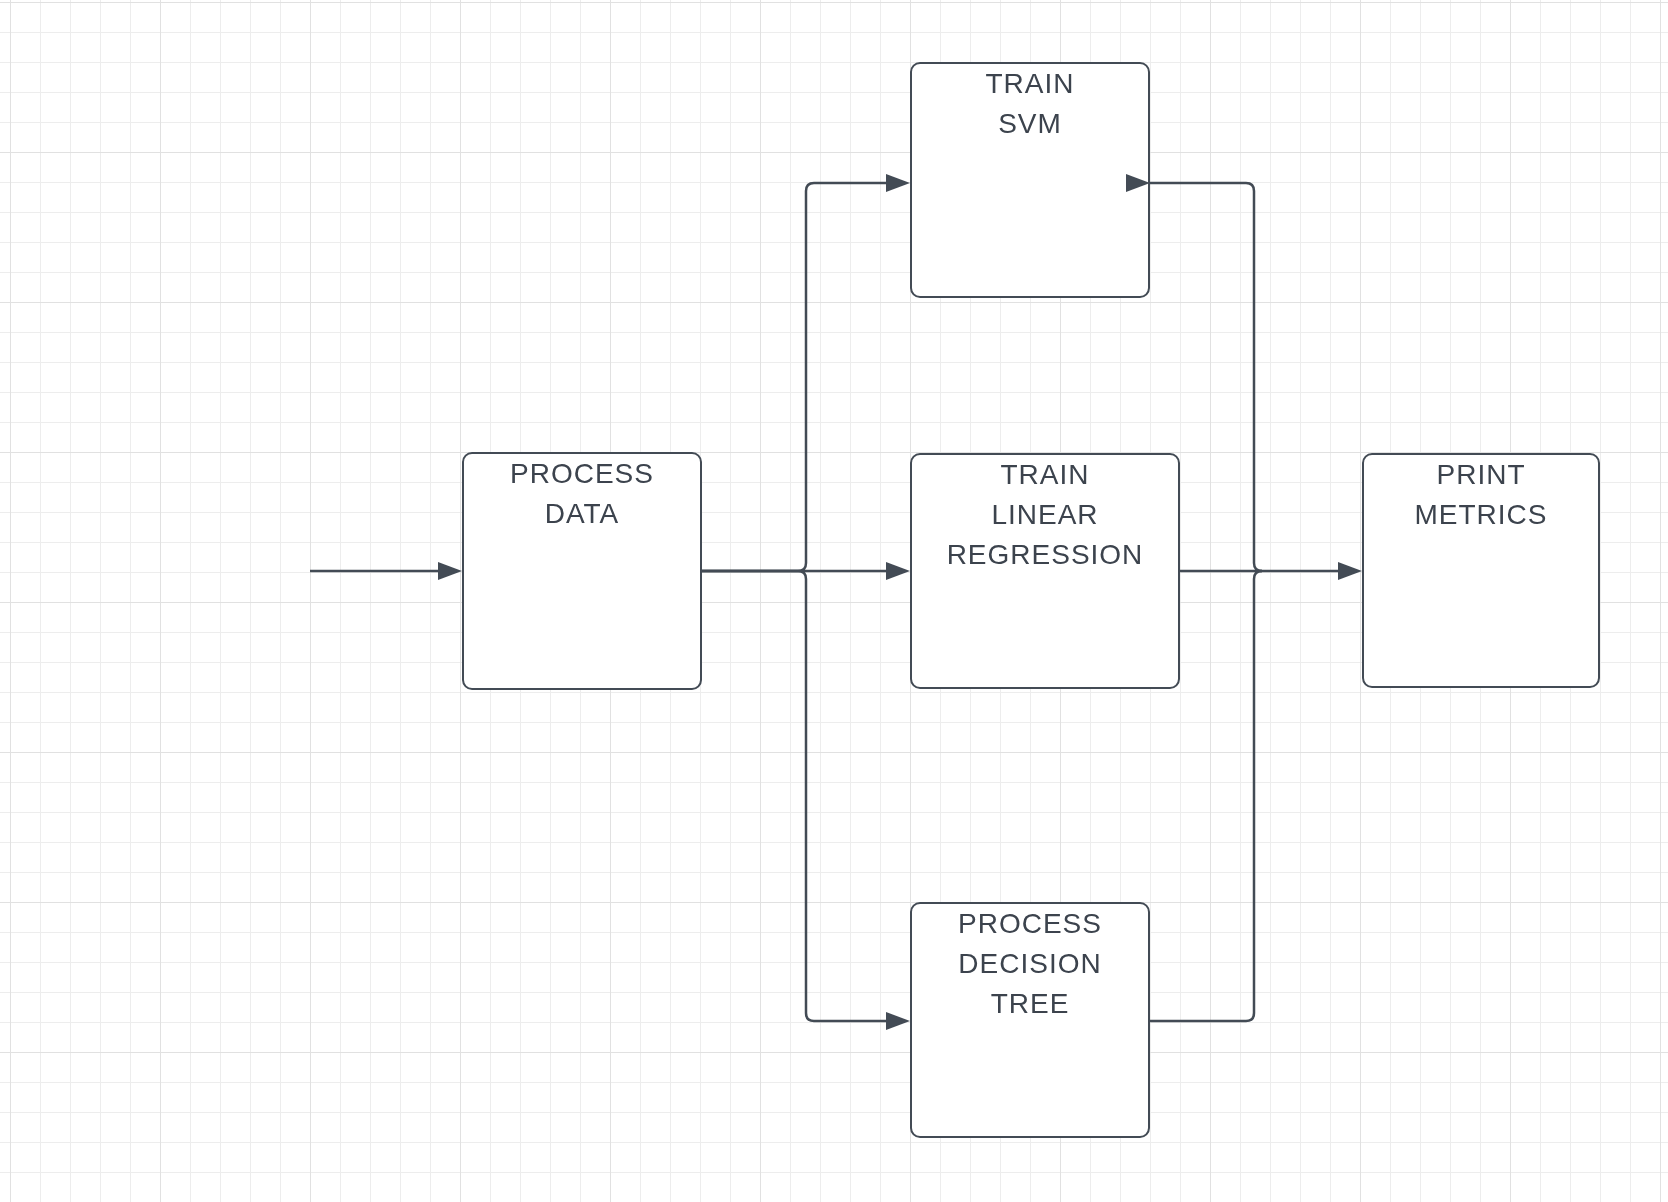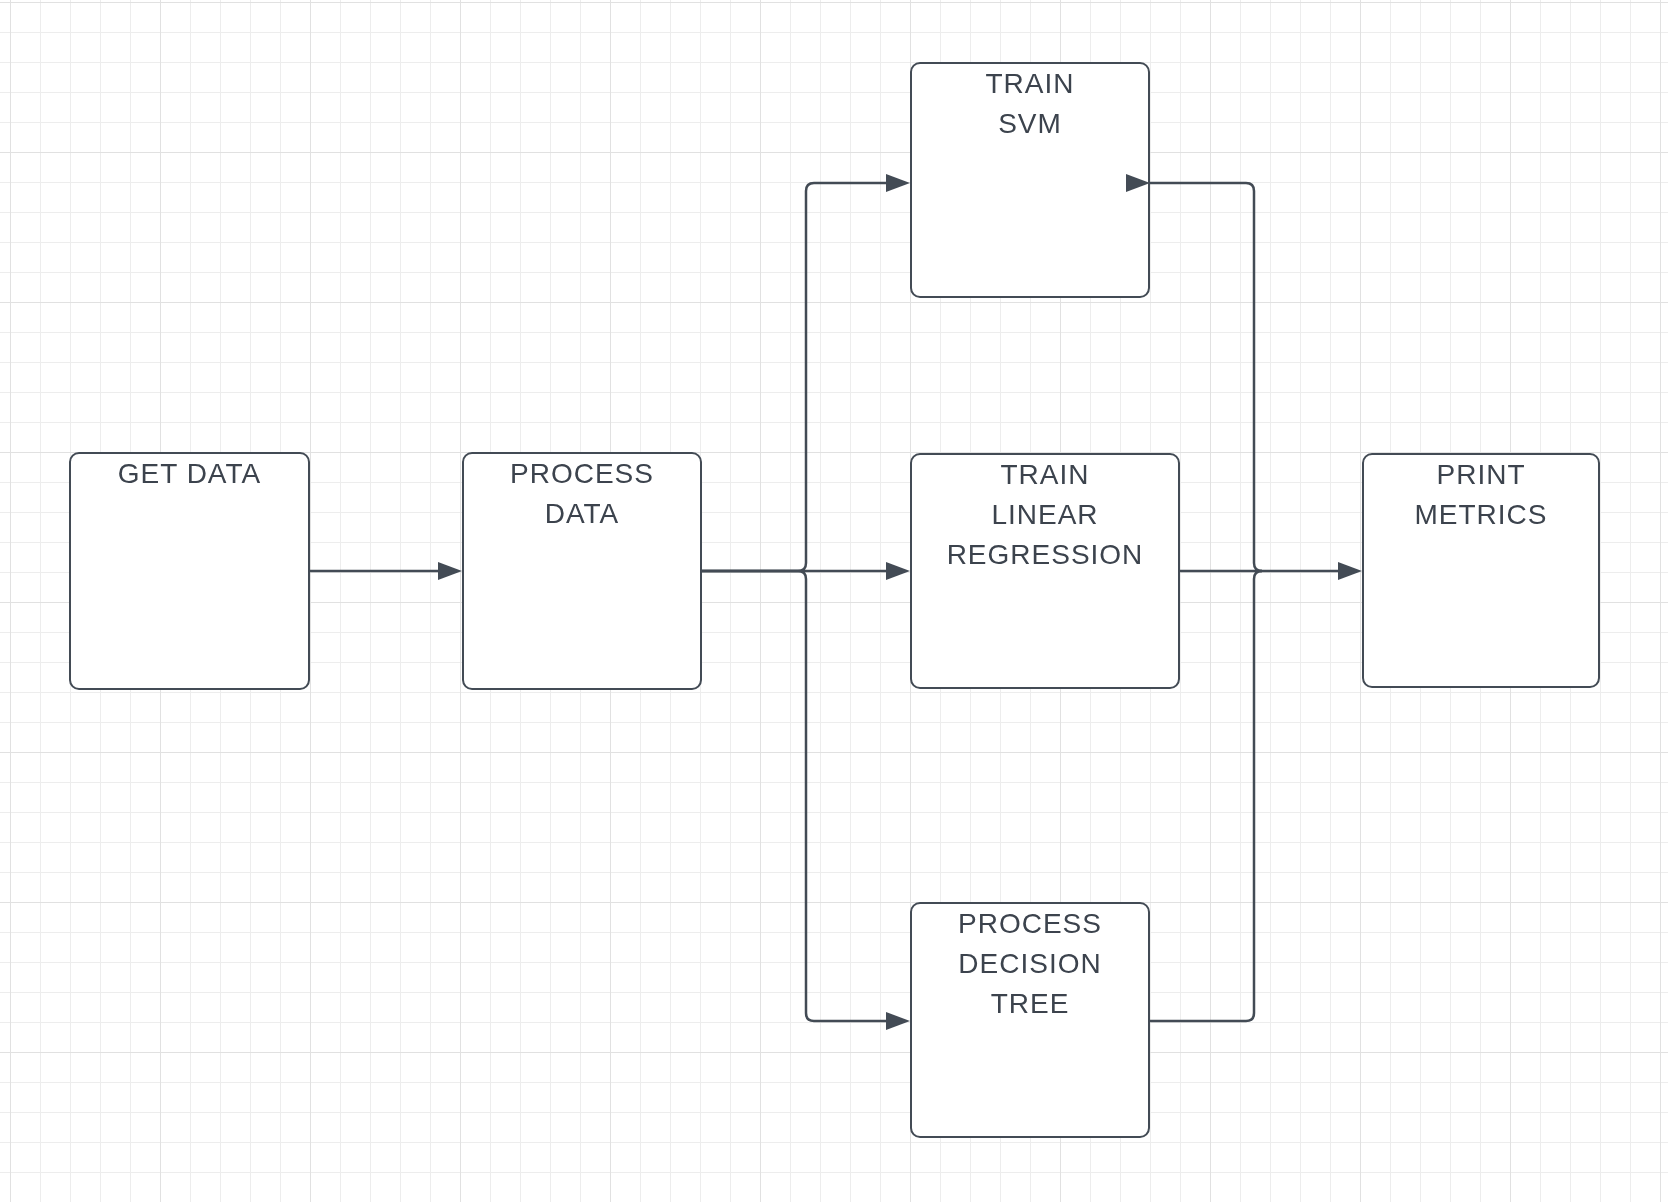--- a/index.html
+++ b/index.html
@@ -59,23 +59,20 @@
   svg.edge-layer .arrowhead {
     fill: currentColor;
     stroke: none;
   }
 </style>
 </head>
 <body>
 
 <div id="canvas">
 
-  <div class="node" style="left: 69px; top: 452px; width: 241px; height: 238px;">
-    <span class="node-label">GET DATA</span>
-  </div>
 
   <div class="node" style="left: 462px; top: 452px; width: 240px; height: 238px;">
     <span class="node-label">PROCESS
 DATA</span>
   </div>
 
   <div class="node" style="left: 910px; top: 62px; width: 240px; height: 236px;">
     <span class="node-label">TRAIN
 SVM</span>
   </div>

